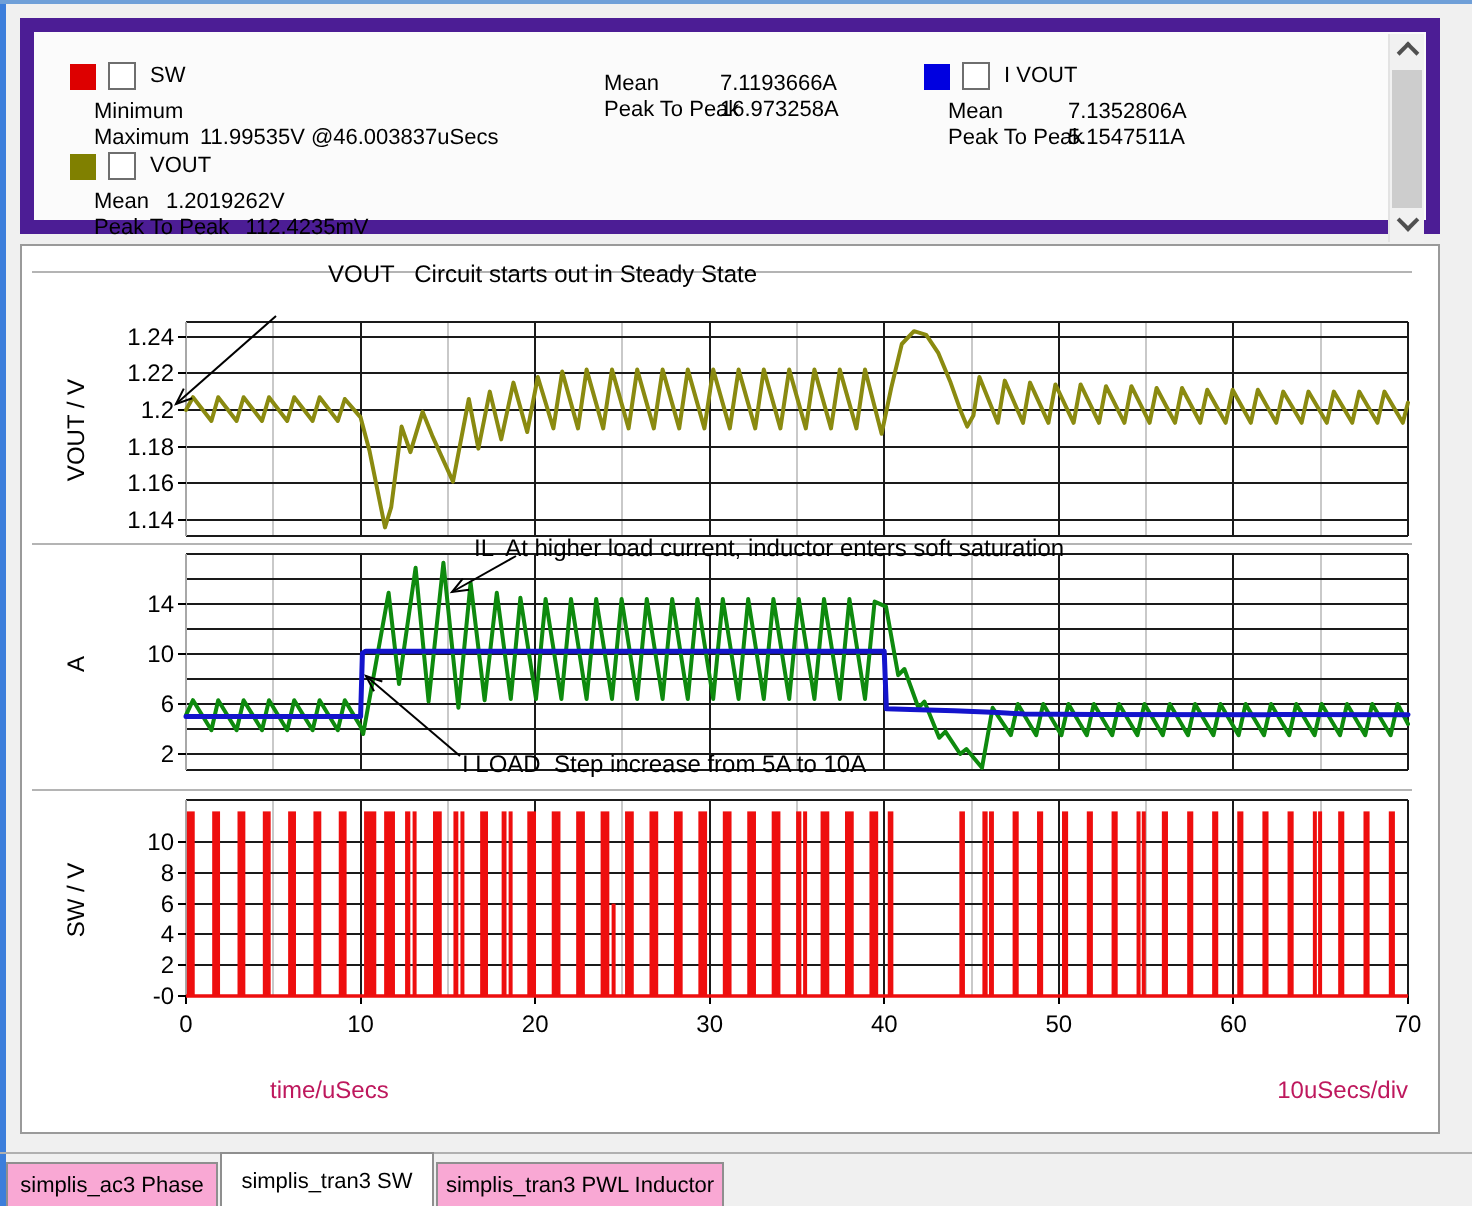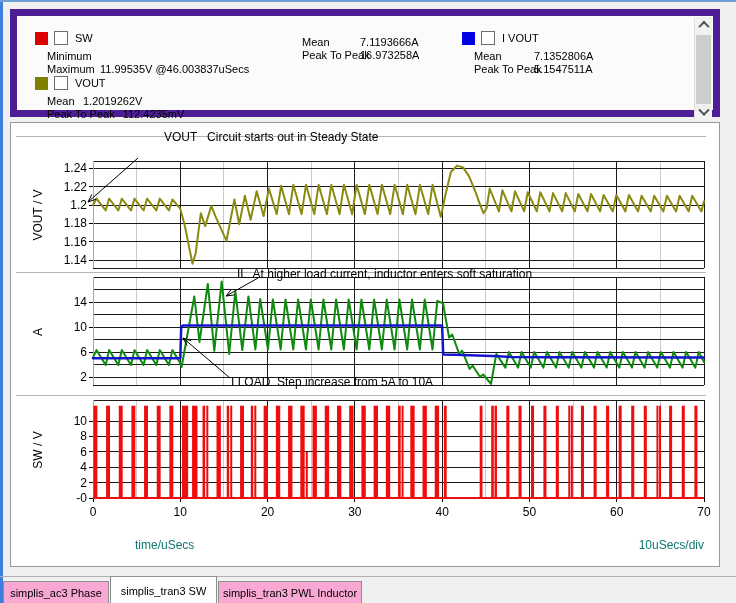--- a/index.html
+++ b/index.html
@@ -45,21 +45,21 @@
   .plot-panel{
     position:absolute;left:10px;top:122px;width:710px;height:445px;
     background:#ffffff;border:1px solid #9a9a9a;box-sizing:border-box;
   }
   #chart-svg{position:absolute;left:0;top:0;pointer-events:none;z-index:5;}
 
   .y-title{
     position:absolute;font-size:12px;color:#000;z-index:6;
     transform:rotate(-90deg);transform-origin:center center;white-space:nowrap;
   }
-  .axis-caption{position:absolute;font-size:12px;color:#0f766e;z-index:6;white-space:nowrap;}
+  .axis-caption{position:absolute;font-size:12px;color:#be185d;z-index:6;white-space:nowrap;}
   .annotation{position:absolute;font-size:12px;color:#000;z-index:7;white-space:pre;}
 
   
   .tabline{position:absolute;left:0;top:576px;width:736px;height:1px;background:#b0b0b0;}
   .tab{
     position:absolute;box-sizing:border-box;font-size:11px;color:#000;
     display:flex;align-items:center;justify-content:center;
     border:1px solid #8f8f8f;background:#f9a8d4;white-space:nowrap;overflow:hidden;
   }
   .tab-inactive{top:581px;height:23px;z-index:1;}

